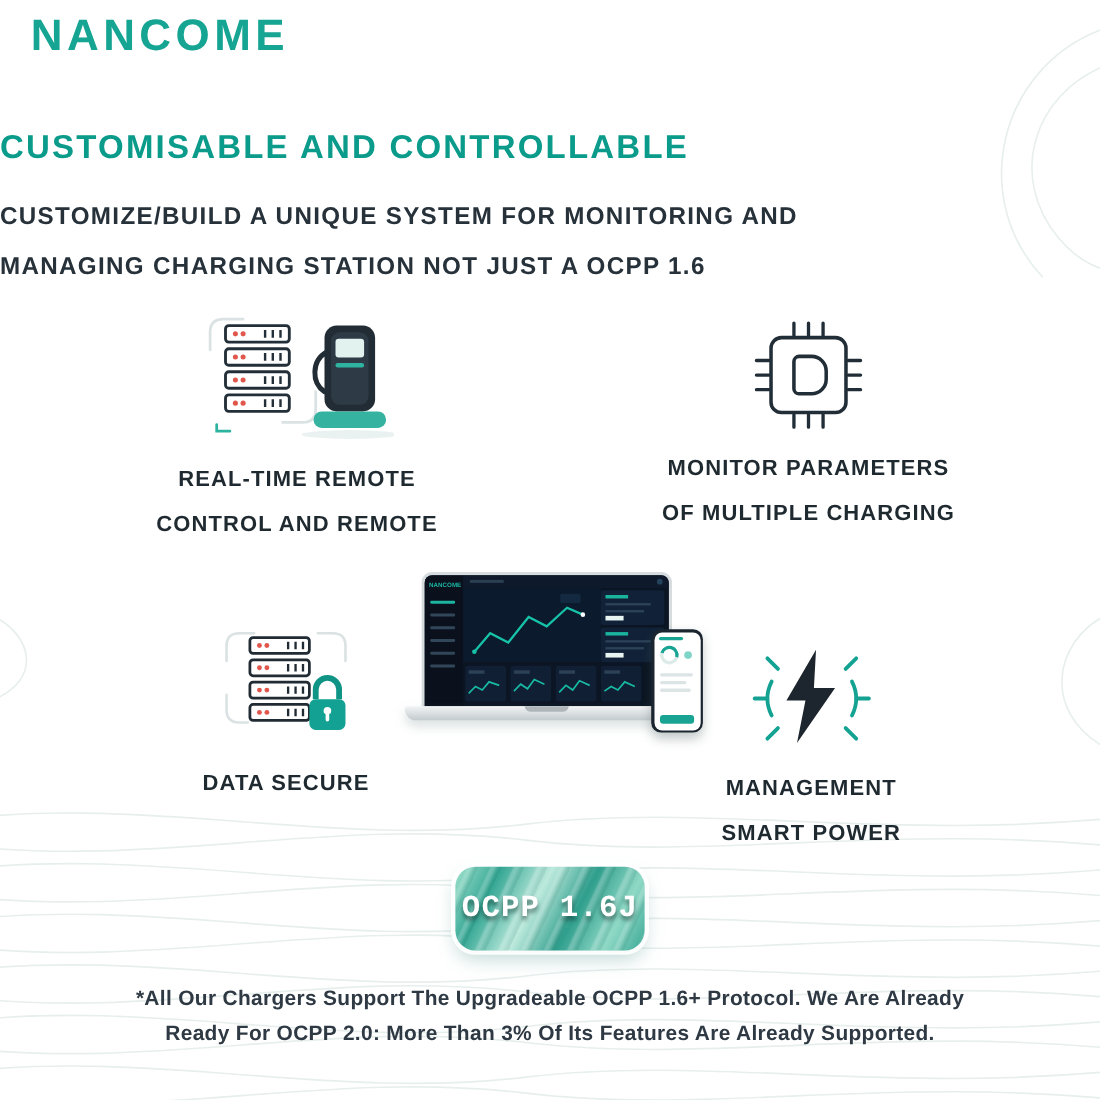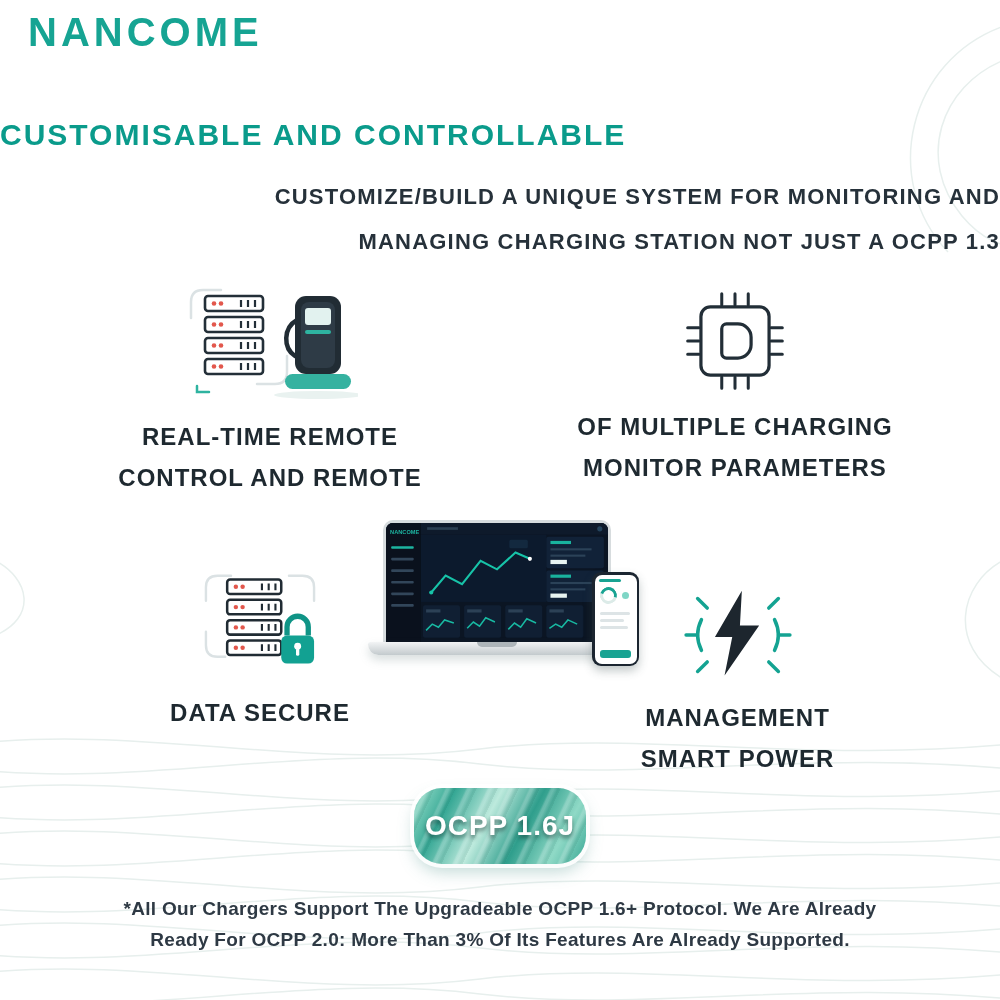--- a/index.html
+++ b/index.html
@@ -23,30 +23,30 @@
 
   .title {
     position:absolute; top:118px; left:0; width:1000px;
     text-align:left;
     font-size:30px; font-weight:800; letter-spacing:2px;
     color:#0a9b8b;
   }
 
   .subtitle {
     position:absolute; top:174px; left:0; width:1000px;
-    text-align:right;
+    text-align:left;
     font-size:22px; font-weight:700; letter-spacing:1.2px;
     color:#26313a; line-height:45px;
   }
 
   .feature { position:absolute; text-align:center; }
   .feature .icon-wrap { display:flex; justify-content:center; }
   .flabel {
     margin-top:12px;
-    font-size:24px; font-weight:700; letter-spacing:1px;
+    font-size:20px; font-weight:700; letter-spacing:1px;
     color:#1e2930; line-height:41px;
   }
   .f1 { left:95px;  top:282px; width:350px; }
   .f2 { left:555px; top:288px; width:360px; }
   .f3 { left:105px; top:568px; width:310px; }
   .f4 { left:565px; top:585px; width:345px; }
 
   
   .laptop { position:absolute; left:368px; top:520px; width:258px; height:152px; }
   .laptop-screen {
@@ -80,23 +80,24 @@
     border-radius:50%; transform:rotate(-30deg);
   }
   .ph-dot { position:absolute; left:27px; top:17px; width:7px; height:7px; background:#7fd6c6; border-radius:50%; }
   .ph-line { position:absolute; left:5px; height:3px; background:#dde4e6; border-radius:2px; }
   .l1 { top:37px; width:30px; } .l2 { top:44px; width:24px; } .l3 { top:51px; width:28px; }
   .ph-btn { position:absolute; left:5px; bottom:6px; width:31px; height:8px; background:#18a392; border-radius:3px; }
 
   
   .badge {
     position:absolute; left:414px; top:788px; width:172px; height:76px;
-    border-radius:28px; overflow:hidden;
+    border-radius:18px; overflow:hidden;
     background:linear-gradient(118deg,#9fe3cf 0%,#35a794 20%,#bdeadd 42%,#2f9e8c 62%,#8fd9c6 82%,#3aa895 100%);
     box-shadow:0 0 0 4px rgba(255,255,255,0.9), 0 8px 16px rgba(80,150,140,0.35);
+    font-family:Liberation Mono, monospace;
   }
   .badge::before {
     content:""; position:absolute; inset:0; opacity:0.55;
     background:repeating-linear-gradient(115deg,
       rgba(255,255,255,0) 0 9px, rgba(255,255,255,0.38) 11px 13px,
       rgba(0,60,50,0.14) 17px 19px);
   }
   .badge-label {
     position:relative; width:100%; height:100%;
     display:flex; align-items:center; justify-content:center;
@@ -138,21 +139,21 @@
   </svg>
 
   <div class="content">
 
     <div class="logo">NANCOME</div>
 
     <div class="title">CUSTOMISABLE AND CONTROLLABLE</div>
 
     <div class="subtitle">
       <div>CUSTOMIZE/BUILD A UNIQUE SYSTEM FOR MONITORING AND</div>
-      <div>MANAGING CHARGING STATION NOT JUST A OCPP 1.3</div>
+      <div>MANAGING CHARGING STATION NOT JUST A OCPP 1.6</div>
     </div>
 
     <div class="feature f1">
       <div class="icon-wrap">
         <svg width="175" height="122" viewBox="0 0 175 122">
           <path d="M8,36 V20 Q8,8 20,8 H38" fill="none" stroke="#dbe2e4" stroke-width="2.5" stroke-linecap="round"></path>
           <path d="M104,74 V90 Q104,102 92,102 H74" fill="none" stroke="#dbe2e4" stroke-width="2.5" stroke-linecap="round"></path>
           <g>
             <rect x="22" y="14" width="58" height="15" rx="3" fill="#fff" stroke="#232f38" stroke-width="2.6"></rect>
             <circle cx="31" cy="21.5" r="2.3" fill="#e2574c"></circle>
@@ -196,22 +197,22 @@
             <path d="M42,6 v12 M56,6 v12 M70,6 v12"></path>
             <path d="M42,94 v12 M56,94 v12 M70,94 v12"></path>
             <path d="M6,42 h12 M6,56 h12 M6,70 h12"></path>
             <path d="M94,42 h12 M94,56 h12 M94,70 h12"></path>
           </g>
           <rect x="20" y="20" width="72" height="72" rx="10" fill="#fff" stroke="#222e37" stroke-width="3.4"></rect>
           <path d="M47,38 h12 a14,14 0 0 1 14,14 v8 a14,14 0 0 1 -14,14 h-12 a5,5 0 0 1 -5,-5 v-26 a5,5 0 0 1 5,-5 z" fill="none" stroke="#222e37" stroke-width="3.4"></path>
         </svg>
       </div>
       <div class="flabel">
+        <div>MONITOR PARAMETERS</div>
         <div>OF MULTIPLE CHARGING</div>
-        <div>MONITOR PARAMETERS</div>
       </div>
     </div>
 
     <div class="feature f3">
       <div class="icon-wrap">
         <svg width="132" height="112" viewBox="0 0 132 116">
           <path d="M10,34 V20 Q10,8 22,8 H36" fill="none" stroke="#dbe2e4" stroke-width="2.5" stroke-linecap="round"></path>
           <path d="M122,34 V20 Q122,8 110,8 H96" fill="none" stroke="#dbe2e4" stroke-width="2.5" stroke-linecap="round"></path>
           <path d="M10,66 V80 Q10,92 22,92 H30" fill="none" stroke="#dbe2e4" stroke-width="2.5" stroke-linecap="round"></path>
           <g>

